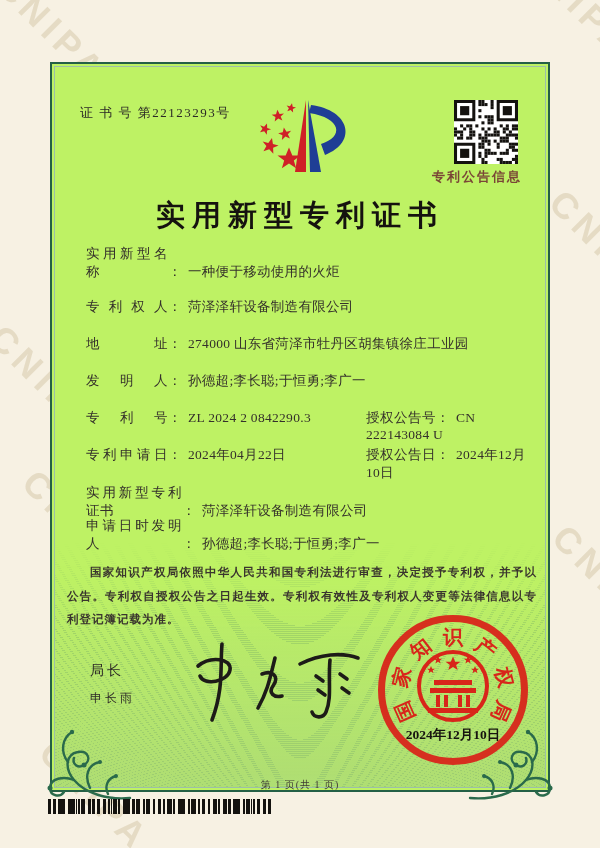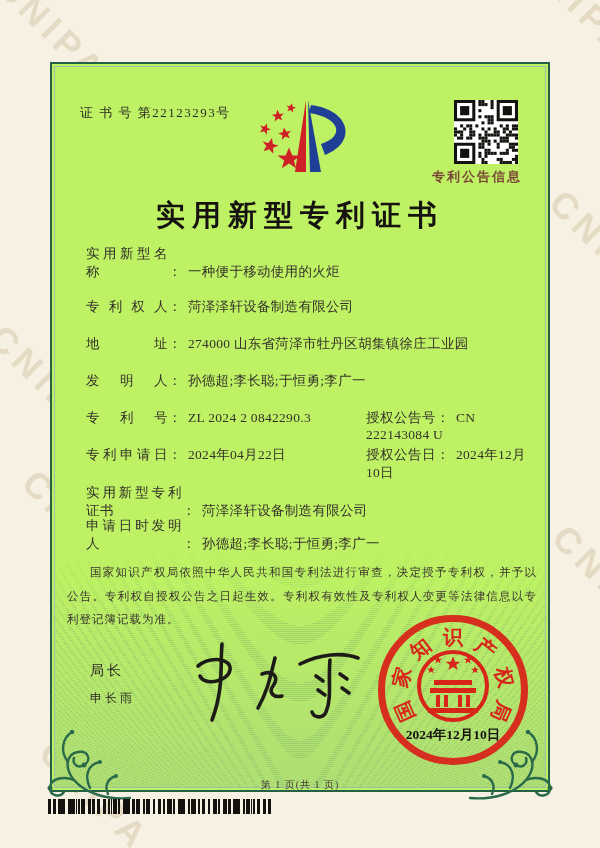--- a/index.html
+++ b/index.html
@@ -52,21 +52,21 @@
   .flabel{display:inline-block;width:82px;text-align:justify;text-align-last:justify;}
   .flabel.wide{width:96px;text-align-last:auto;}
   .fcolon{display:inline-block;margin-right:6px;}
   .fvalue{letter-spacing:.3px;}
   .fcol2{position:absolute;left:280px;top:0;}
   .fcol2 .flabel{width:70px;}
   
   .notice{
     position:absolute;left:15px;width:470px;top:497px;z-index:1;
     font-size:11.5px;line-height:2.05;letter-spacing:1px;color:#3a352e;
-    text-align:justify;text-indent:2em;font-weight:normal;
+    text-align:justify;text-indent:2em;font-weight:bold;
   }
   
   .officer-title{position:absolute;left:38px;top:598px;font-size:14px;letter-spacing:3px;color:#2e2b26;z-index:2;font-family:Liberation Serif, serif;}
   .officer-name{position:absolute;left:38px;top:626px;font-size:12px;letter-spacing:3px;color:#2e2b26;z-index:2;}
   .signature{position:absolute;left:128px;top:572px;z-index:2;}
   .seal{
     position:absolute;left:326px;top:551px;width:150px;height:150px;z-index:3;
     box-sizing:border-box;border:7px solid rgba(216,37,26,.95);border-radius:50%;
   }
   .seal-char{

